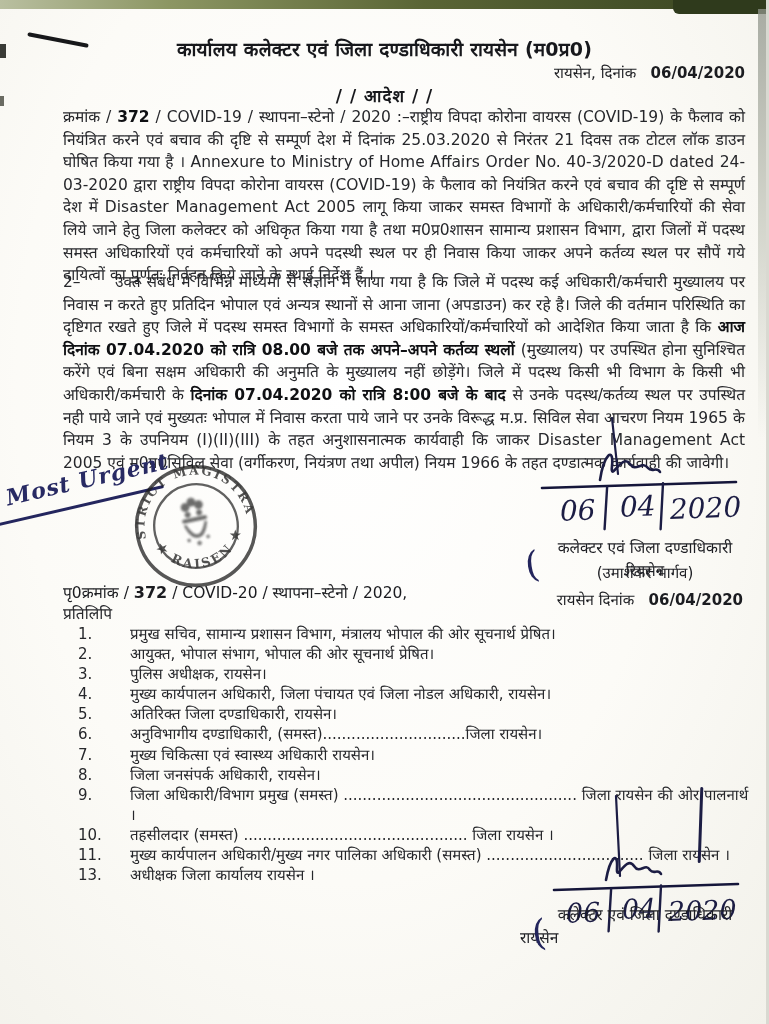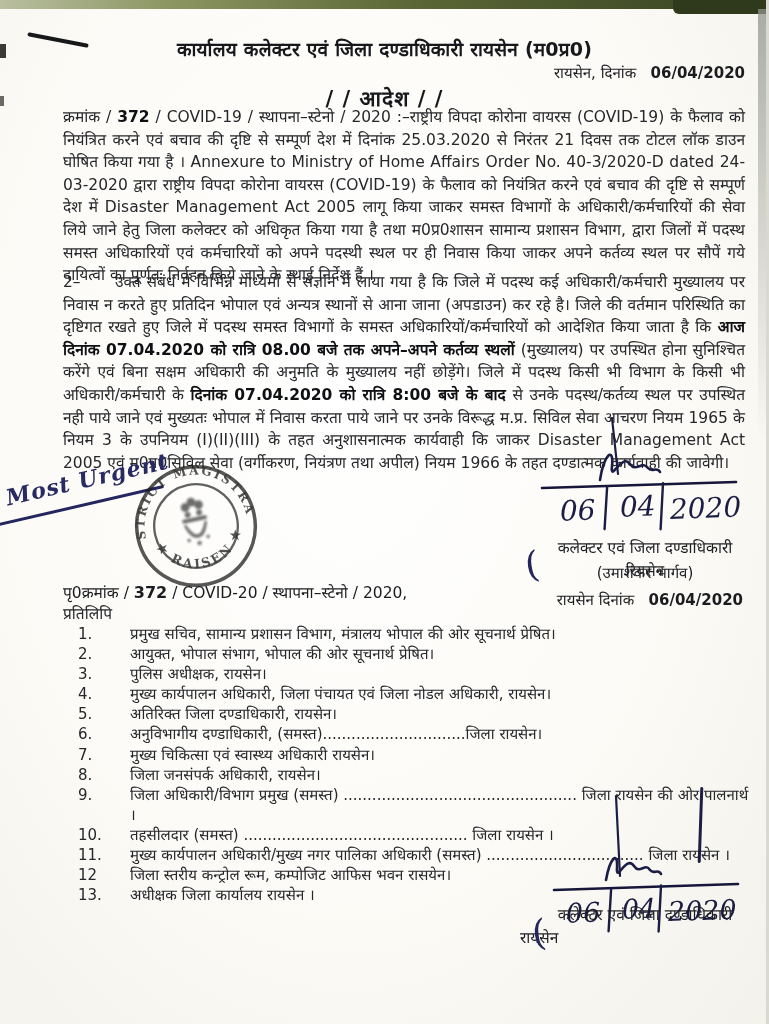--- a/index.html
+++ b/index.html
@@ -20,21 +20,21 @@
   .pen-dash-tl { position:absolute; left:27px; top:38px; width:62px; height:4px; background:#17181a; border-radius:3px; transform:rotate(11deg); }
   .tick-l1 { position:absolute; left:0; top:44px; width:6px; height:14px; background:#3a3b36; }
   .tick-l2 { position:absolute; left:0; top:96px; width:4px; height:10px; background:#6a6b62; }
 
   
   .title { position:absolute; top:36px; left:0; width:769px; text-align:center;
     font-size:19px; font-weight:bold; color:#17181c; letter-spacing:.2px; }
   .top-date { position:absolute; top:62px; right:24px; font-size:15px; color:#1b1c20;text-align:right; }
   .top-date b, .ref-right b { font-weight:bold; }
   .order-head { position:absolute; top:84px; left:0; width:769px; text-align:center;
-    font-size:21px; font-weight:bold; color:#17181c; letter-spacing:1px; }
+    font-size:17px; font-weight:bold; color:#17181c; letter-spacing:1px; }
 
   .para { position:absolute; left:63px; width:682px; text-align:justify;
     font-size:15.5px; line-height:22.6px; color:#26272b; }
   .para b { color:#0f1013; }
   #para1 { top:106px; }
   #para2 { top:271px; }
   .p2num { display:inline-block; width:52px; }
 
   
   .stamp { position:absolute; left:128px; top:458px; width:136px; height:136px; transform:rotate(-12deg); opacity:.88; }
@@ -196,24 +196,20 @@
       </div>
     <div class="copy-row">
         <span class="num">10.</span>
         <span class="txt">तहसीलदार (समस्त)  ............................................... जिला रायसेन  ।</span>
       </div>
     <div class="copy-row">
         <span class="num">11.</span>
         <span class="txt">मुख्य कार्यपालन अधिकारी/मुख्य नगर पालिका अधिकारी (समस्त) ................................. जिला रायसेन  ।</span>
       </div>
     <div class="copy-row">
-        <span class="num">12</span>
-        <span class="txt">जिला स्तरीय कन्ट्रोल रूम, कम्पोजिट आफिस भवन रासयेन।</span>
-      </div>
-    <div class="copy-row">
         <span class="num">13.</span>
         <span class="txt">अधीक्षक जिला कार्यालय रायसेन  ।</span>
       </div>
   </div>
 
   <div class="pen-vline"></div>
 
   <div class="sig-block" id="sig2">
     <svg width="200" height="94" viewBox="0 0 200 94">
       <path d="M58 42 C62 20 70 12 69 30 C68 46 78 16 86 28 C92 37 97 24 102 32 C106 37 110 30 113 36" fill="none" stroke="#1c1d44" stroke-width="2.6" stroke-linecap="round"></path>

